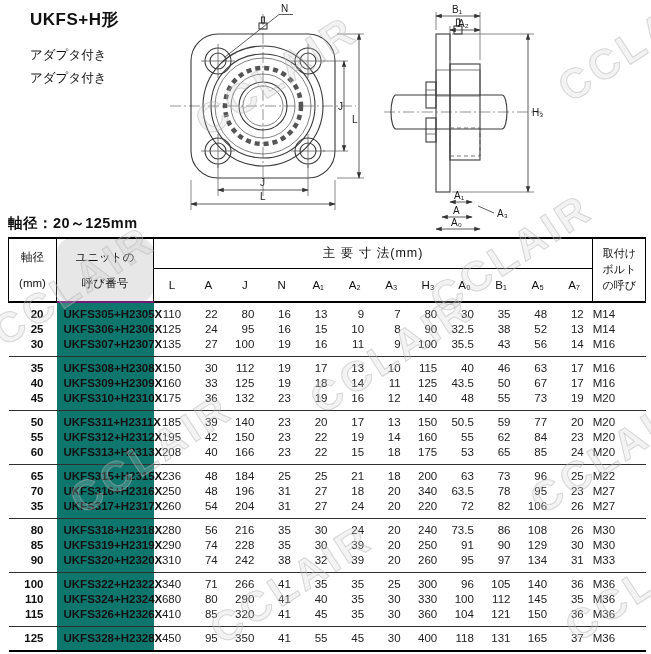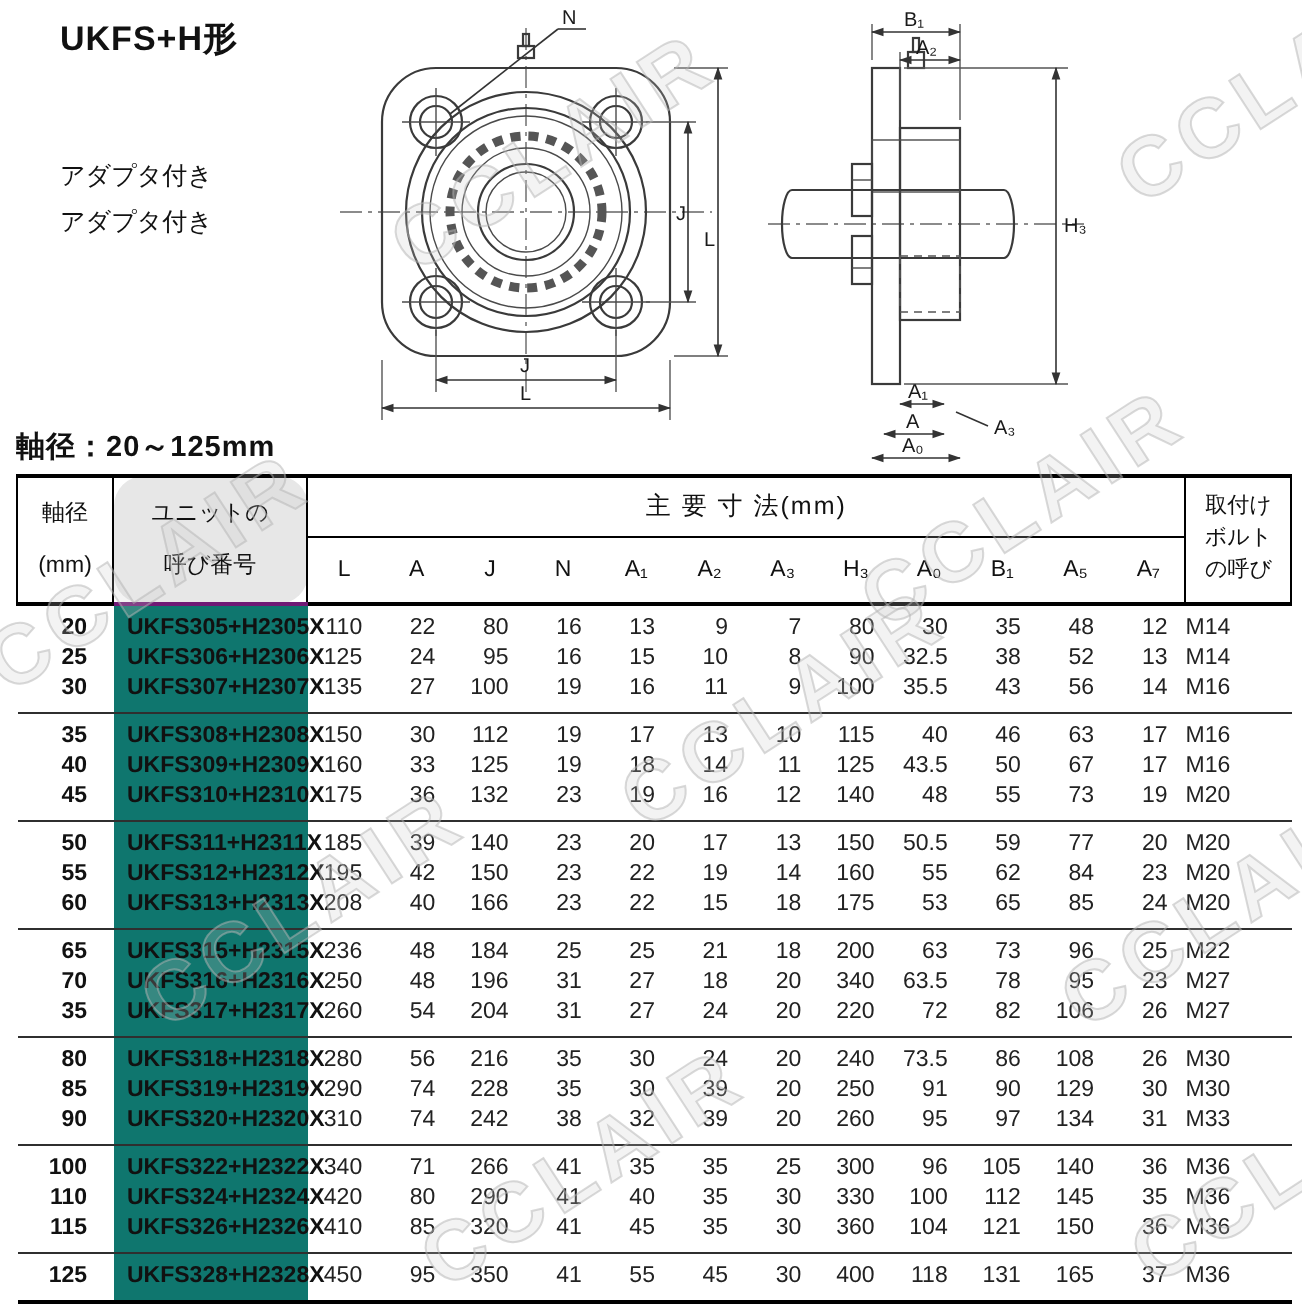--- a/index.html
+++ b/index.html
@@ -2,21 +2,21 @@
 <html><head>
 <meta charset="utf-8">
 <style>
   * { margin:0; padding:0; box-sizing:border-box; }
   html,body { width:651px; height:654px; background:#ffffff; overflow:hidden;
               font-family:"Liberation Sans","DejaVu Sans",sans-serif; color:#111; }
   .page { position:relative; width:651px; height:654px; background:#fff; }
 
   
   .title { position:absolute; left:30px; top:8px; font-size:17px; font-weight:bold; letter-spacing:0.5px; }
-  .subtitle { position:absolute; left:30px; top:44px; font-size:12.5px; line-height:1.85;margin-top:33px; }
+  .subtitle { position:absolute; left:30px; top:44px; font-size:12.5px; line-height:1.85; }
   .shaft-range { position:absolute; left:8px; top:214px; font-size:14.5px; font-weight:bold; letter-spacing:0.5px; }
 
   
   .front-view { position:absolute; left:168px; top:2px; }
   .side-view  { position:absolute; left:382px; top:0px; }
   svg .ln   { stroke:#3a3a3a; stroke-width:1.1; fill:none; }
   svg .thin { stroke:#4a4a4a; stroke-width:0.7; fill:none; }
   svg .cl   { stroke:#666; stroke-width:0.7; fill:none; stroke-dasharray:11 3 2 3; }
   svg .dim  { stroke:#333; stroke-width:0.8; fill:none; }
   svg .ext  { stroke:#555; stroke-width:0.7; fill:none; }
@@ -538,21 +538,21 @@
             <td class="dim">300</td>
             <td class="dim">96</td>
             <td class="dim">105</td>
             <td class="dim">140</td>
             <td class="dim">36</td>
             <td class="bolt">M36</td>
           </tr>
           <tr>
             <td class="shaft">110</td>
             <td class="unit">UKFS324+H2324X</td>
-            <td class="dim">420</td>
+            <td class="dim">680</td>
             <td class="dim">80</td>
             <td class="dim">290</td>
             <td class="dim">41</td>
             <td class="dim">40</td>
             <td class="dim">35</td>
             <td class="dim">30</td>
             <td class="dim">330</td>
             <td class="dim">100</td>
             <td class="dim">112</td>
             <td class="dim">145</td>

